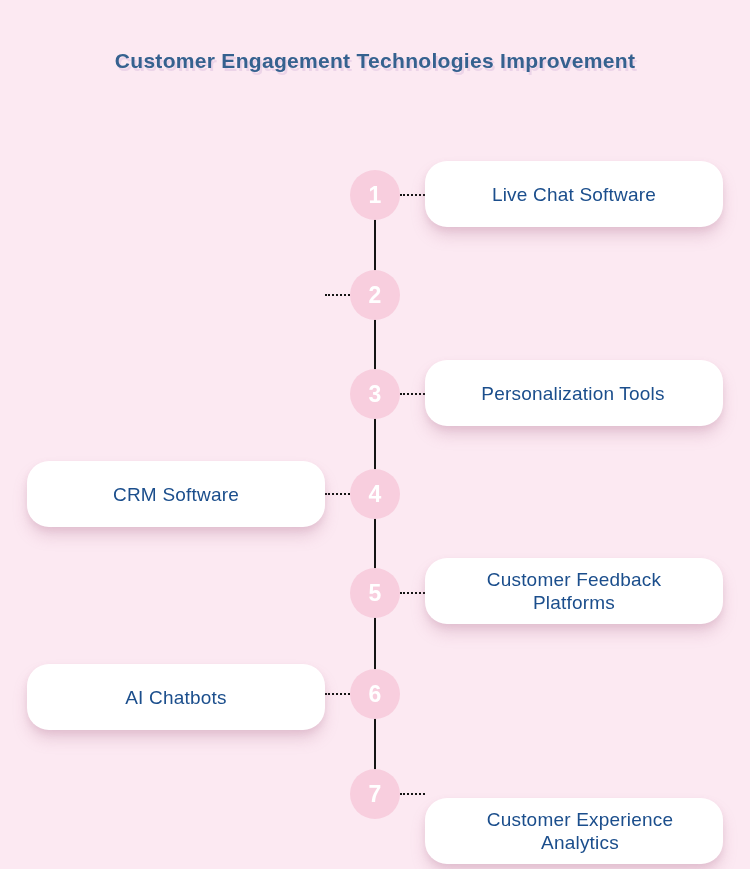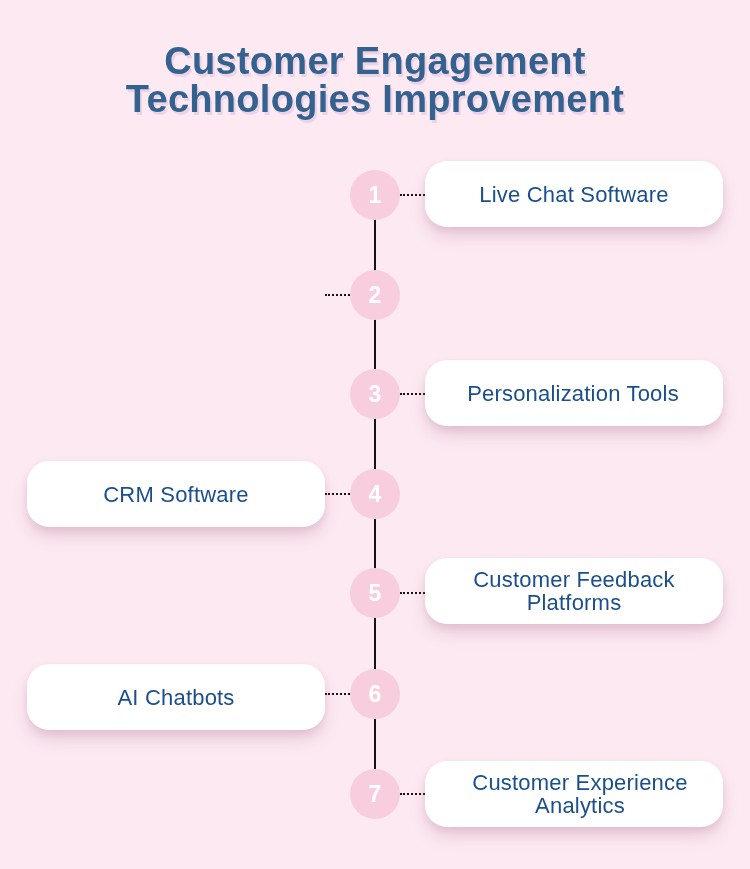--- a/index.html
+++ b/index.html
@@ -16,21 +16,21 @@
     background: #fce9f2;
     overflow: hidden;
   }
   .title {
     position: absolute;
     top: 42px;
     left: 50%;
     transform: translateX(-50%);
     width: 660px;
     text-align: center;
-    font-size: 38px;
+    font-size: 21px;
     font-weight: 700;
     line-height: 38px;
     letter-spacing: 0.3px;
     color: #35618f;
     text-shadow: 2px 3px 0 rgba(205,175,215,0.35);
   }
   .timeline-line {
     position: absolute;
     left: 374px;
     top: 195px;
@@ -72,21 +72,21 @@
     display: flex;
     align-items: center;
     justify-content: center;
     text-align: center;
     padding: 6px 22px;
     box-sizing: border-box;
     z-index: 2;
   }
   .card .label {
     color: #1b4e8c;
-    font-size: 22px;
+    font-size: 19px;
     font-weight: 500;
     line-height: 23px;
     letter-spacing: 0.2px;
   }
   .card.right { left: 425px; }
   .card.left  { left: 27px; }
 </style>
 </head>
 <body>
 
@@ -138,17 +138,17 @@
   </div>
   <div class="connector left" style="top:693px;"></div>
   <div class="card left" style="top:664px;">
     <span class="label">AI Chatbots</span>
   </div>
 
   <div class="node" style="top:769px;">
     <span>7</span>
   </div>
   <div class="connector right" style="top:793px;"></div>
-  <div class="card right" style="top:761px;padding-left:34px;">
+  <div class="card right" style="top:798px;padding-left:34px;">
     <span class="label">Customer Experience Analytics</span>
   </div>
 
 </div>
 
 </body></html>

